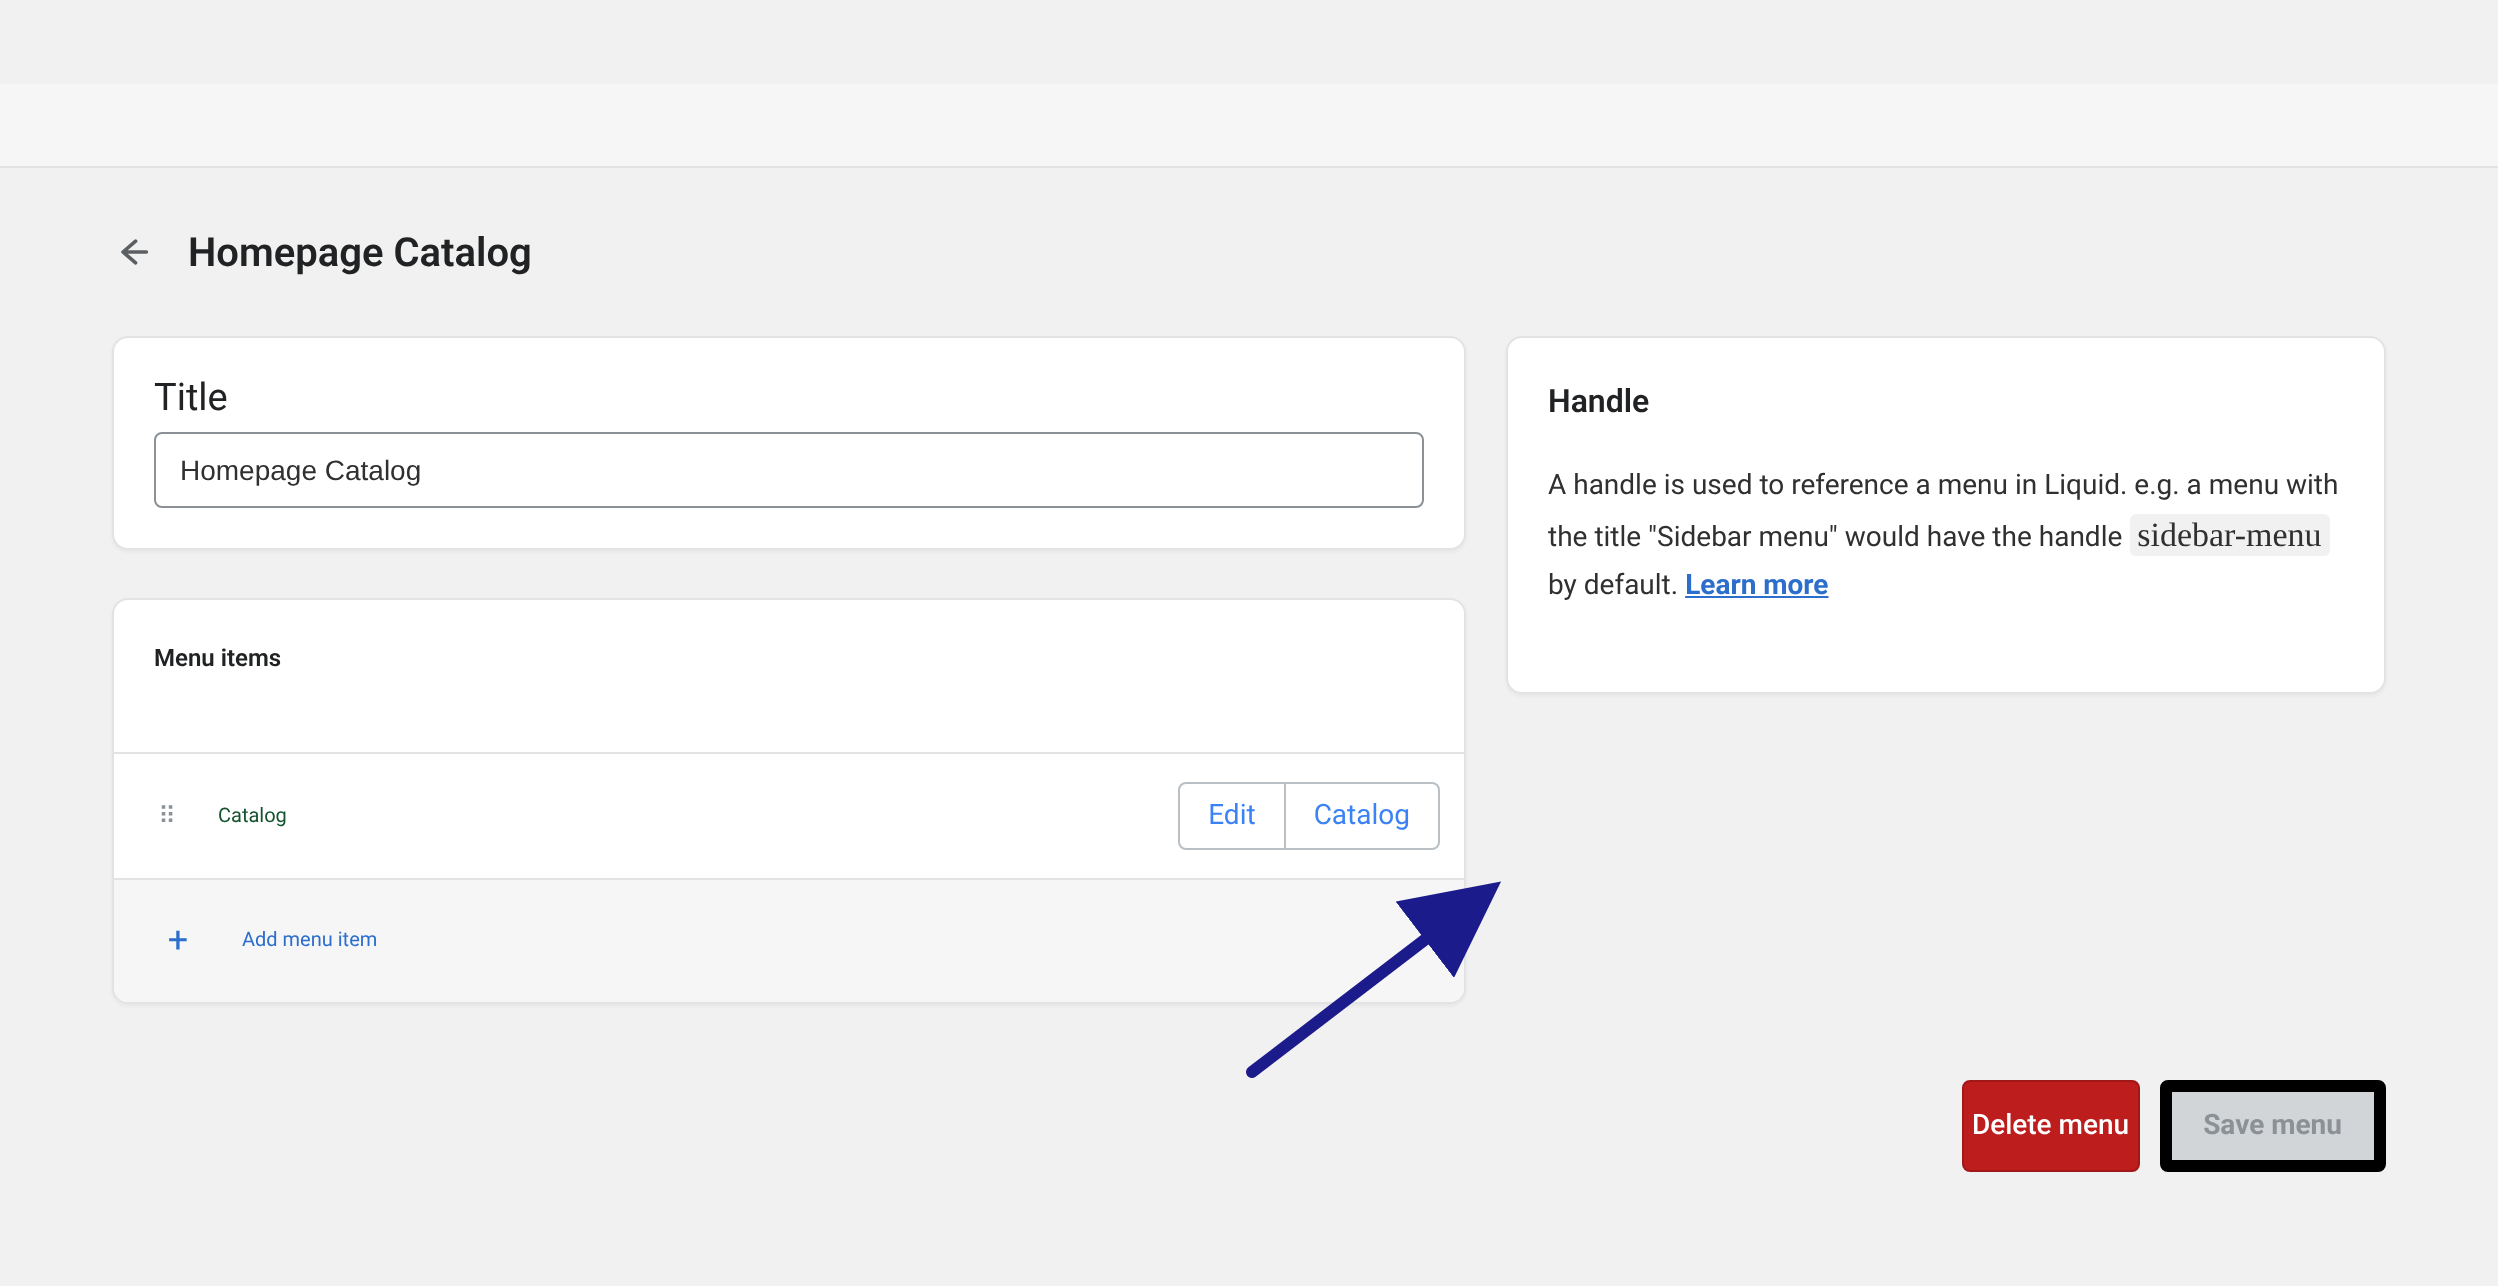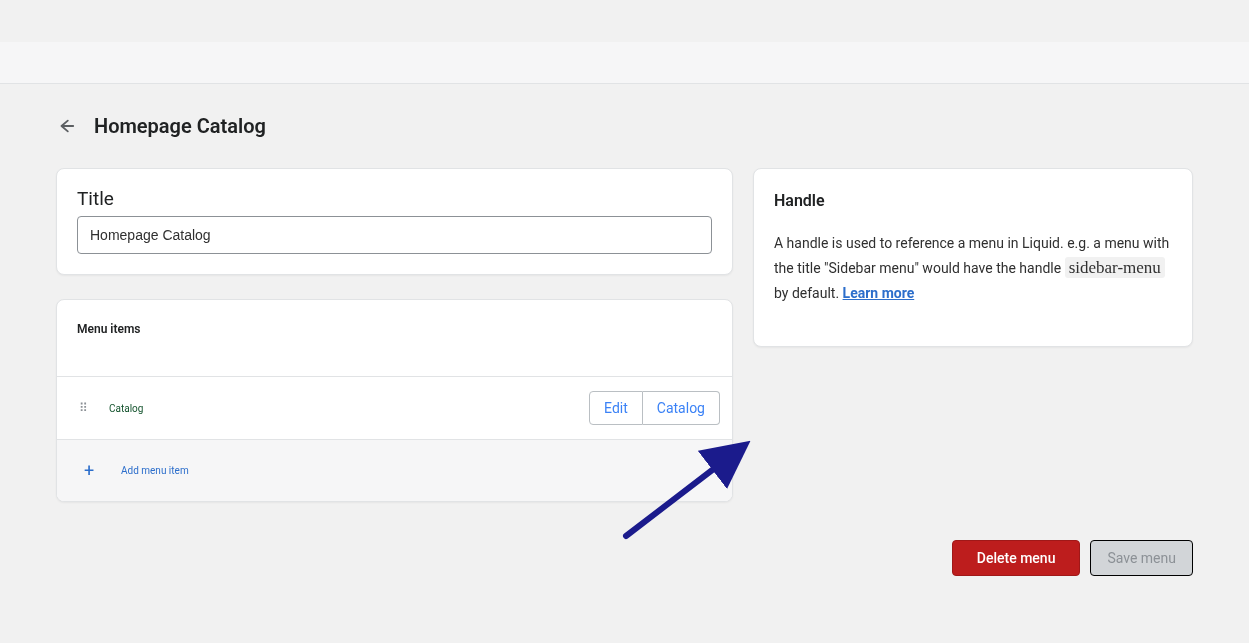--- a/index.html
+++ b/index.html
@@ -182,34 +182,34 @@
     .footer-actions {
       display: flex;
       justify-content: flex-end;
       gap: 10px;
       margin-top: 38px;
     }
     .btn-danger {
       background: #bd1d1d;
       border: 1px solid #a01818;
       color: #fff;
-      padding: 9px 24px;
+      padding: 9px 4px;
       font-size: 14px;
       font-weight: 500;
       border-radius: 4px;
       cursor: pointer;
       font-family: inherit;
     }
     .btn-disabled {
       background: #d2d5d8;
-      border: 1px solid #000000;
+      border: 6px solid #000000;
       color: #8c9196;
       padding: 9px 16px;
       font-size: 14px;
-      font-weight: 400;
+      font-weight: 700;
       border-radius: 4px;
       cursor: not-allowed;
       font-family: inherit;
     }
     .arrow-annotation {
       position: absolute;
       pointer-events: none;
     }
   </style>
 </head>

